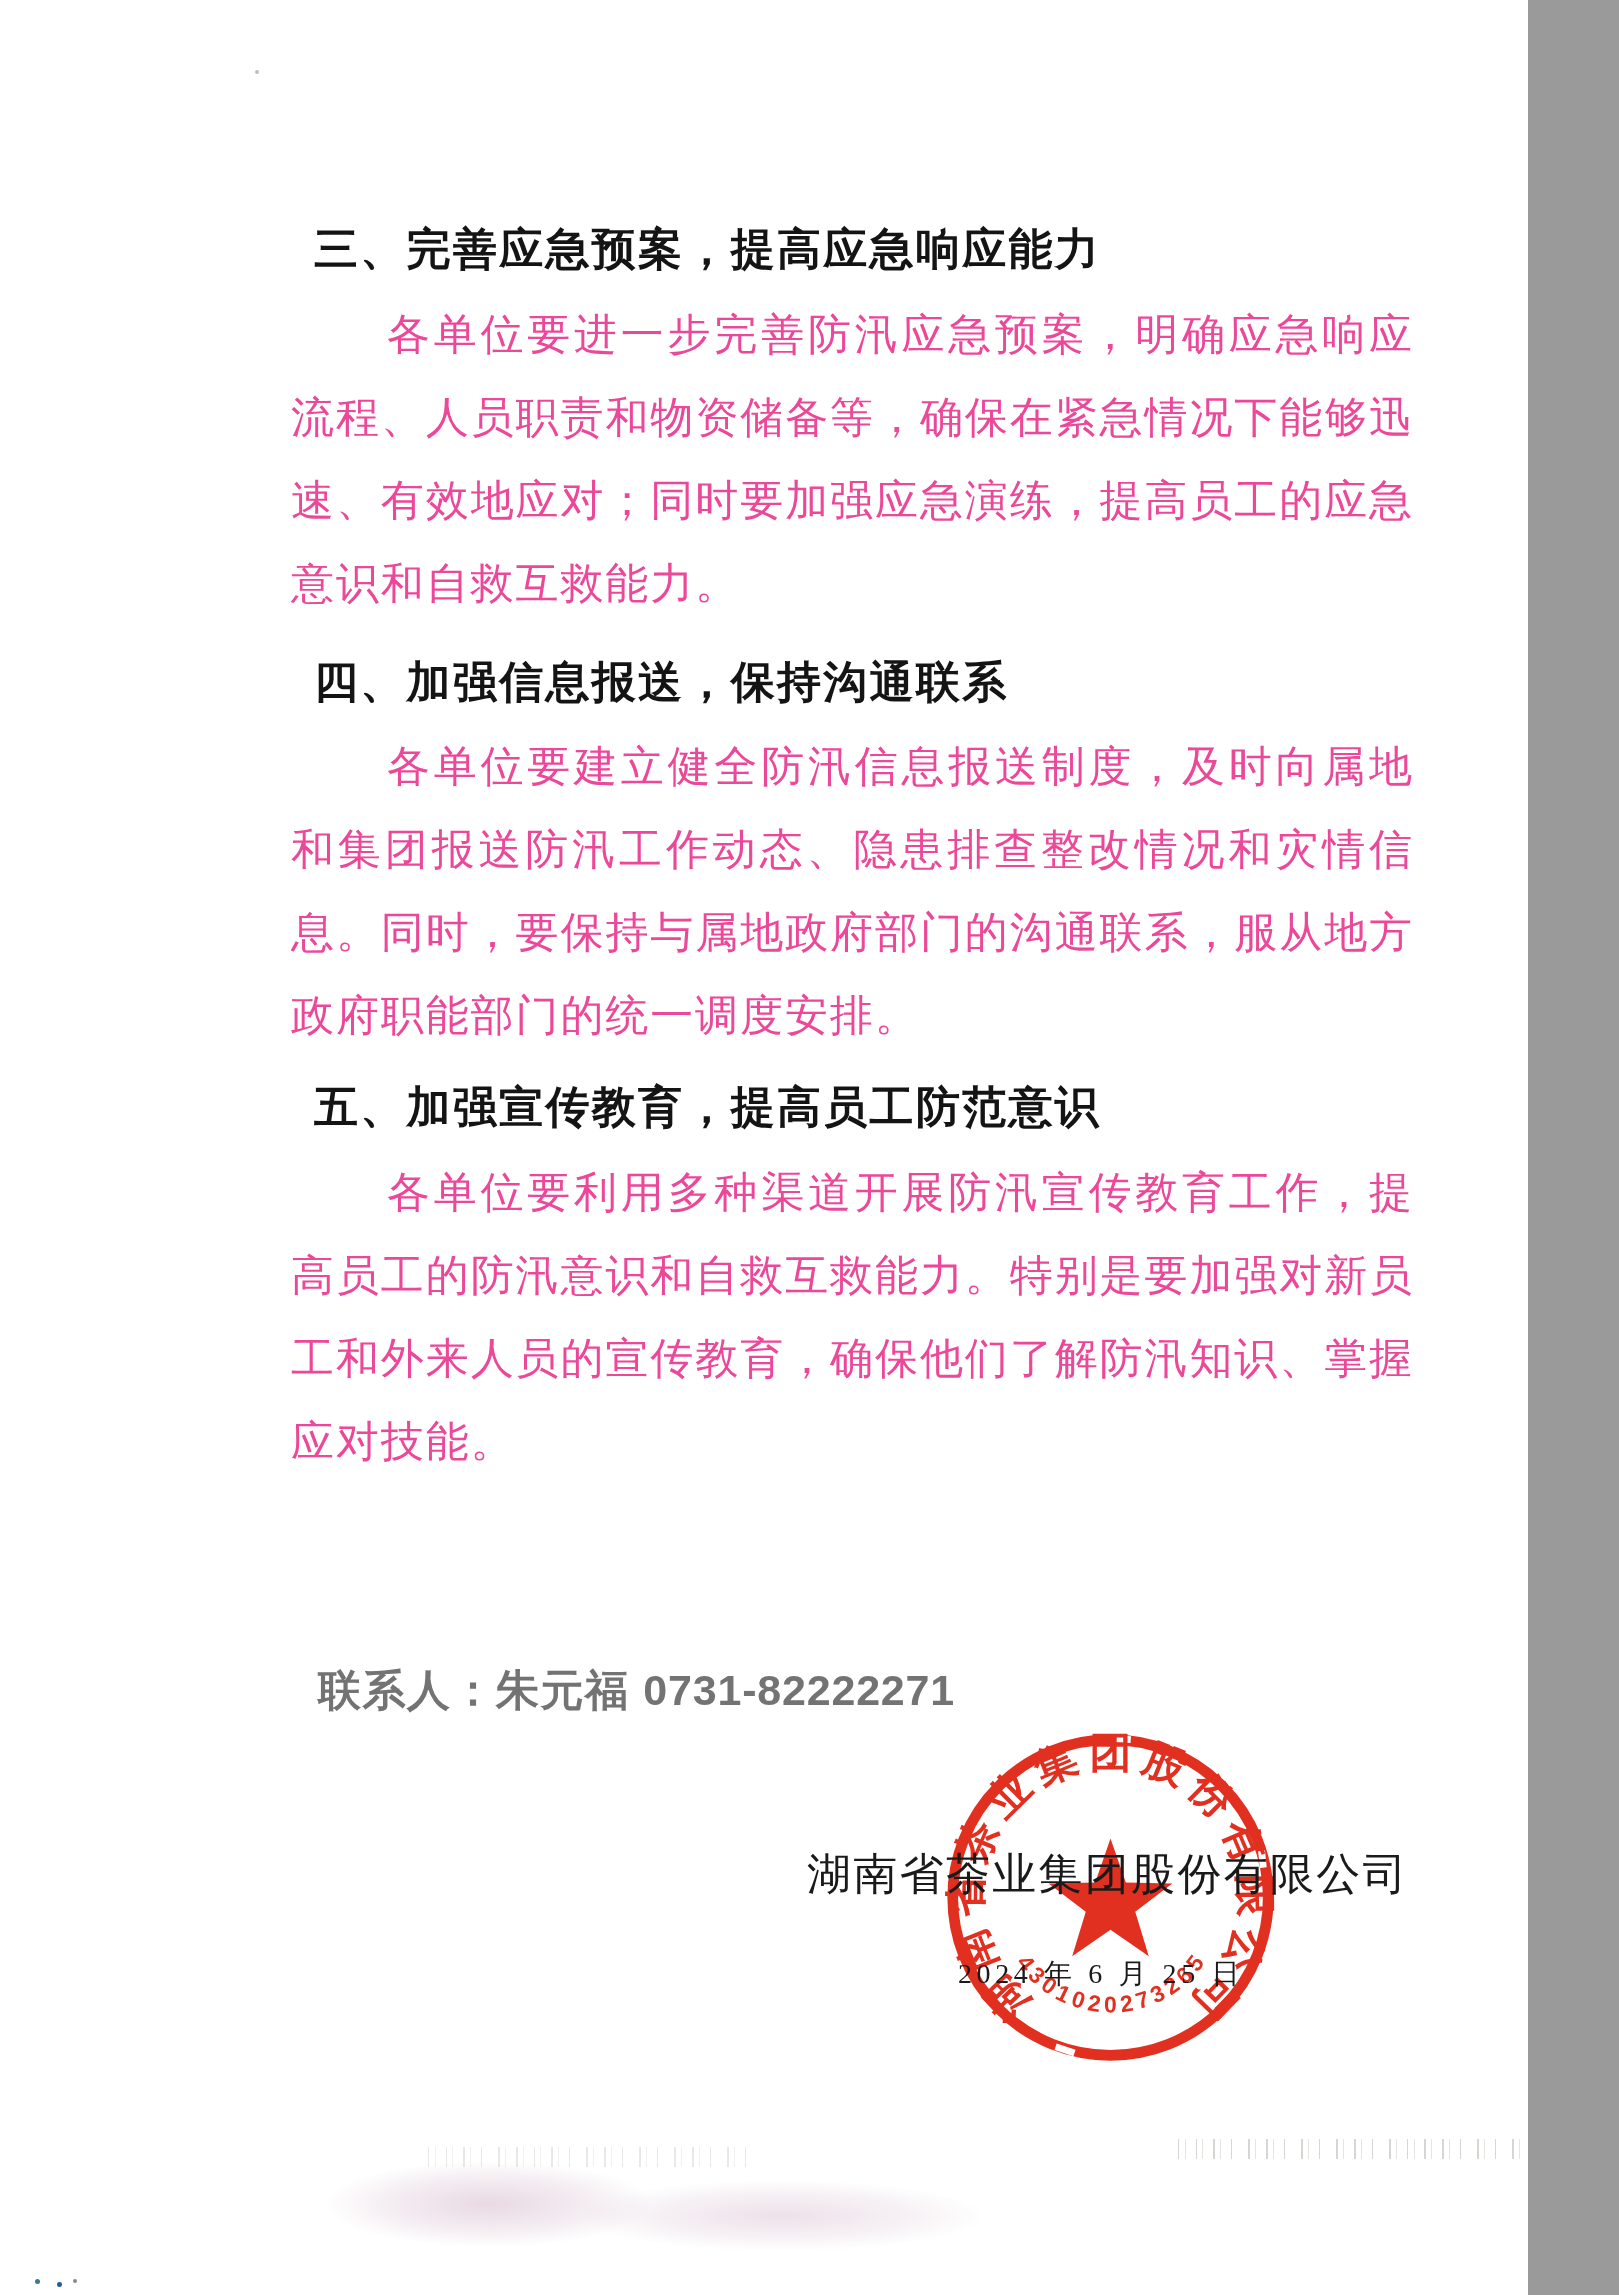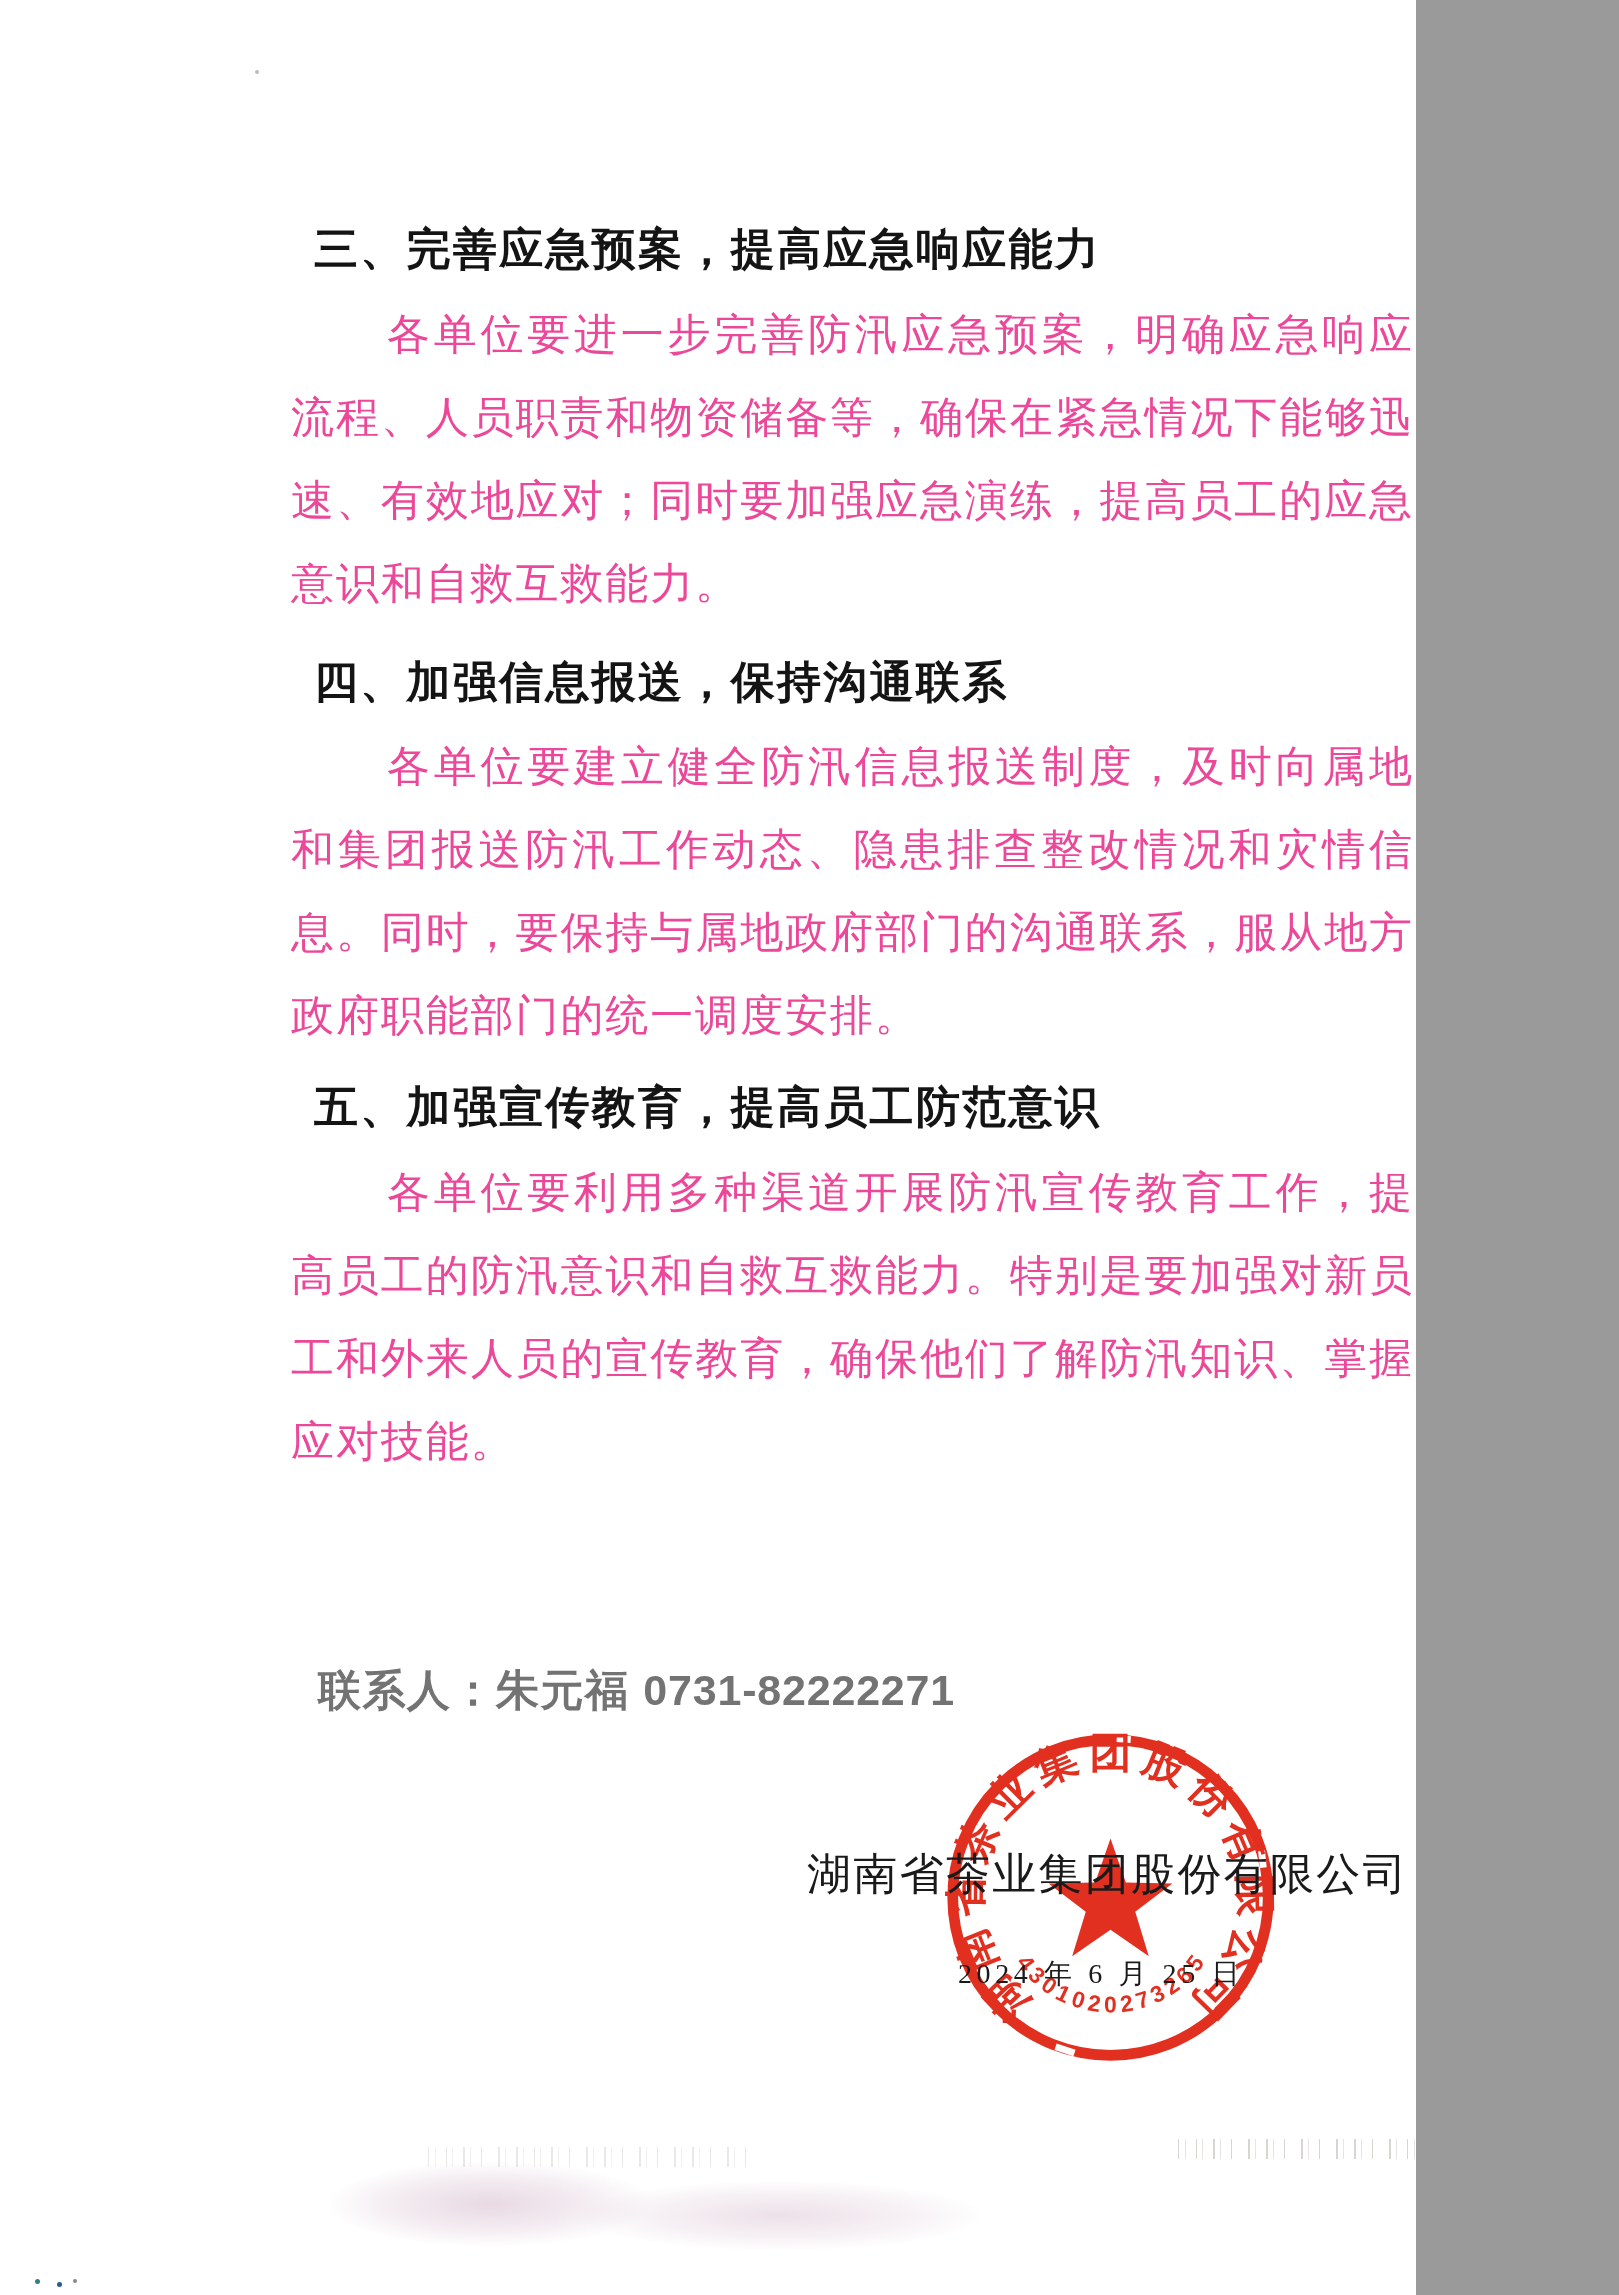--- a/index.html
+++ b/index.html
@@ -1,18 +1,18 @@
 <!DOCTYPE html>
 <html style="font-size:12.2px"><head>
 <meta charset="utf-8">
 <style>
   html,body{margin:0;padding:0;background:#9a9a9a;}
   .page{
     position:relative;
-    width:1416px;height:2295px;
+    width:1528px;height:2295px;
     background:#ffffff;
     overflow:hidden;
     font-family:"Liberation Serif","DejaVu Serif",serif;
     color:#1b1b1b;
   }
   .abs{position:absolute;}
   .heading{
     font-family:"Liberation Sans","DejaVu Sans",sans-serif;
     font-weight:700;
     font-size:44px;

